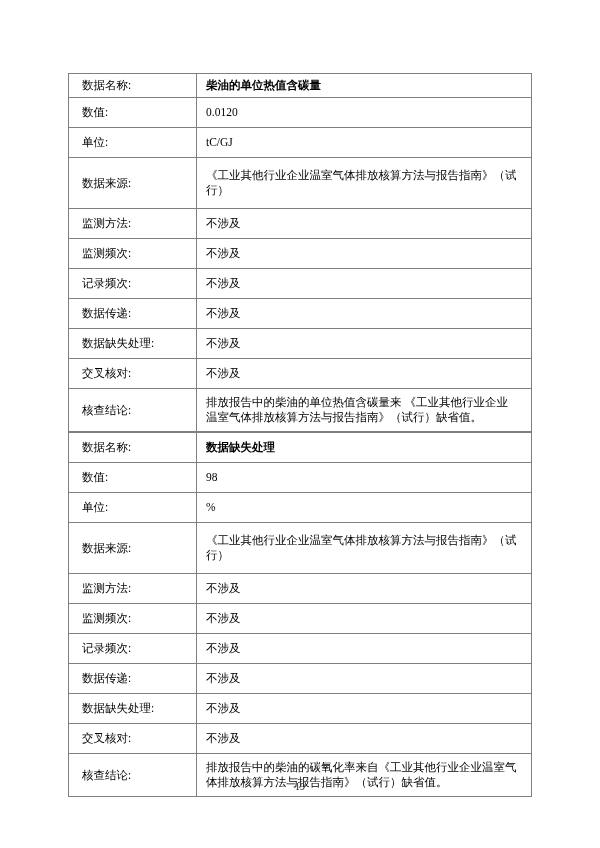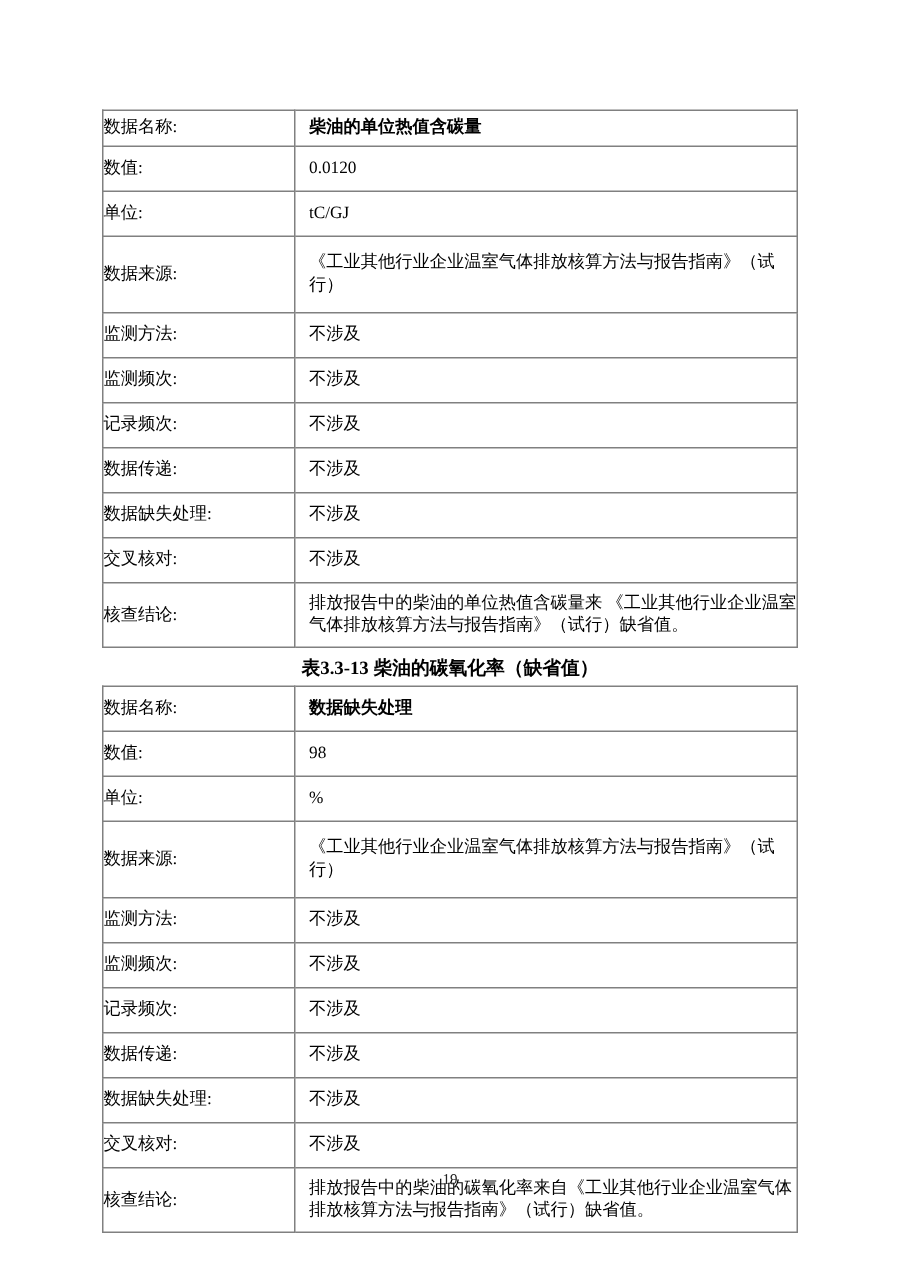--- a/index.html
+++ b/index.html
@@ -20,21 +20,21 @@
   }
   table.data-table {
     width: 100%;
     border-collapse: collapse;
     table-layout: fixed;
   }
   table.data-table td {
     border: 1px solid #808080;
     font-size: 11.5px;
     line-height: 15px;
-    padding: 7px 0;
+    padding: 7px 13px;
     vertical-align: middle;
     word-break: break-all;
   }
   table.data-table td.cell-value { padding-left: 9px; margin-top: 48px; }
   table.data-table td.bold { font-weight: bold; }
   
   table.t1 tr:nth-child(1) td { padding-top: 4px; padding-bottom: 4px; }
   table.data-table tr:nth-child(4) td { padding-top: 10px; padding-bottom: 10px; }
   table.data-table tr:nth-child(11) td { padding-top: 6px; padding-bottom: 6px; }
   .caption {
@@ -106,21 +106,20 @@
             <td class="cell-label">交叉核对:</td>
             <td class="cell-value">不涉及</td>
           </tr>
           <tr>
             <td class="cell-label">核查结论:</td>
             <td class="cell-value">排放报告中的柴油的单位热值含碳量来 《工业其他行业企业温室气体排放核算方法与报告指南》（试行）缺省值。</td>
           </tr>
         </tbody>
     </table>
 
-    <div class="caption">表3.3-13 柴油的碳氧化率（缺省值）</div>
 
     <table class="data-table t2">
       <colgroup>
         <col style="width:128px">
         <col>
       </colgroup>
       <tbody>
           <tr>
             <td class="cell-label">数据名称:</td>
             <td class="cell-value bold">数据缺失处理</td>

